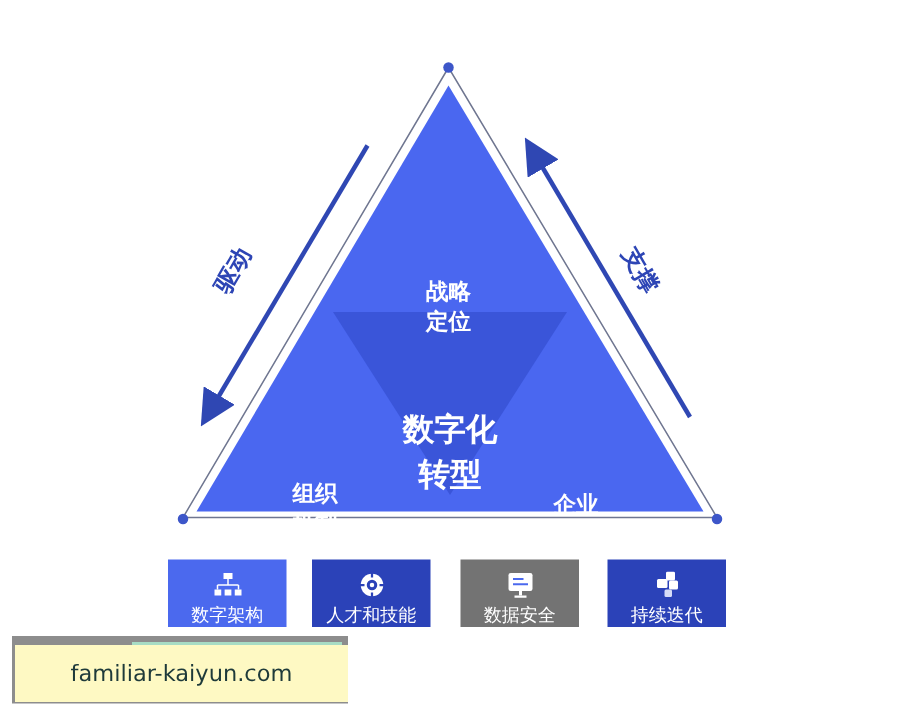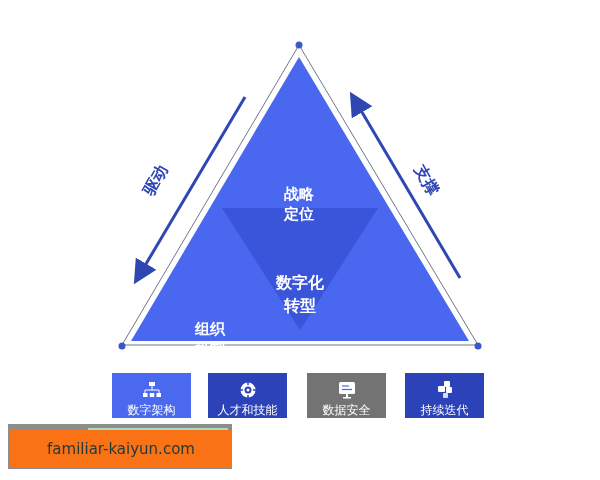--- a/index.html
+++ b/index.html
@@ -1,28 +1,28 @@
 <!DOCTYPE html>
 <html><head>
 <meta charset="utf-8">
 <style>
   html, body { margin: 0; padding: 0; background: #ffffff; }
   body { width: 600px; height: 480px; position: relative; overflow: hidden; font-family: "DejaVu Sans", sans-serif; }
   #diagram { position: absolute; left: 0; top: 0; width: 600px; height: 480px; }
   .tri-label { position: absolute; color: #ffffff; font-weight: bold; text-align: center; line-height: 1.35; margin-top: 48px; }
   .tri-label span { display: block; }
   .lbl-sm { font-size: 15px; }
-  .lbl-lg { font-size: 16px; line-height: 1.45; }
+  .lbl-lg { font-size: 21px; line-height: 1.45; }
   .side-label { position: absolute; color: #2d45b5; font-weight: bold; font-size: 16px; white-space: nowrap; }
   .card { position: absolute; top: 373px; width: 79px; height: 45px; color: #ffffff; box-sizing: border-box; text-align: center; }
   .card::after { content: ""; position: absolute; left: 4px; top: 4px; width: 79px; height: 55px; border: 1px solid #d4d7df; background: #ffffff; z-index: -1; box-sizing: border-box; }
   .card .icon { display: block; width: 20px; height: 18px; margin: 8px auto 4px auto; }
   .card .card-label { display: block; font-size: 12px; line-height: 14px; }
   .watermark-shadow { position: absolute; left: 8px; top: 424px; width: 224px; height: 45px; background: #8d8d8d; }
-  .watermark { position: absolute; left: 10px; top: 430px; width: 222px; height: 38px; background: #f97316; color: #1e3a3a; font-size: 15px; line-height: 38px; text-align: center; }
+  .watermark { position: absolute; left: 10px; top: 430px; width: 222px; height: 38px; background: #fef9c3; color: #1e3a3a; font-size: 15px; line-height: 38px; text-align: center; }
   .watermark-band { position: absolute; left: 88px; top: 428px; width: 140px; height: 8px; background: #a7dcc4; }
 </style>
 </head>
 <body>
 
 <div id="diagram">
   <svg width="600" height="480" viewBox="0 0 600 480" style="position:absolute;left:0;top:0;">
     <defs>
       <marker id="arrowhead" markerWidth="8" markerHeight="8" refX="4" refY="4" orient="auto">
         <path d="M0,0 L8,4 L0,8 Z" fill="#2f47b3"></path>
@@ -52,21 +52,21 @@
   <div class="tri-label lbl-lg" style="left:250px;top:223px;width:100px;">
     <span>数字化</span>
     <span>转型</span>
   </div>
 
   <div class="tri-label lbl-sm" style="left:180px;top:271px;width:60px;">
     <span>组织</span>
     <span>机制</span>
   </div>
 
-  <div class="tri-label lbl-sm" style="left:354px;top:296px;width:60px;text-align:right;">
+  <div class="tri-label lbl-sm" style="left:354px;top:278px;width:60px;">
     <span>企业</span>
     <span>文化</span>
   </div>
 
   <div class="side-label" style="left:140px;top:170px;transform:rotate(-60deg);">驱动</div>
   <div class="side-label" style="left:410px;top:170px;transform:rotate(60deg);">支撑</div>
 
   <div class="card" style="left:112px;background:#4b69ee;">
     <svg class="icon" viewBox="0 0 20 18">
       <rect x="7" y="1" width="6" height="4" fill="#ffffff"></rect>

